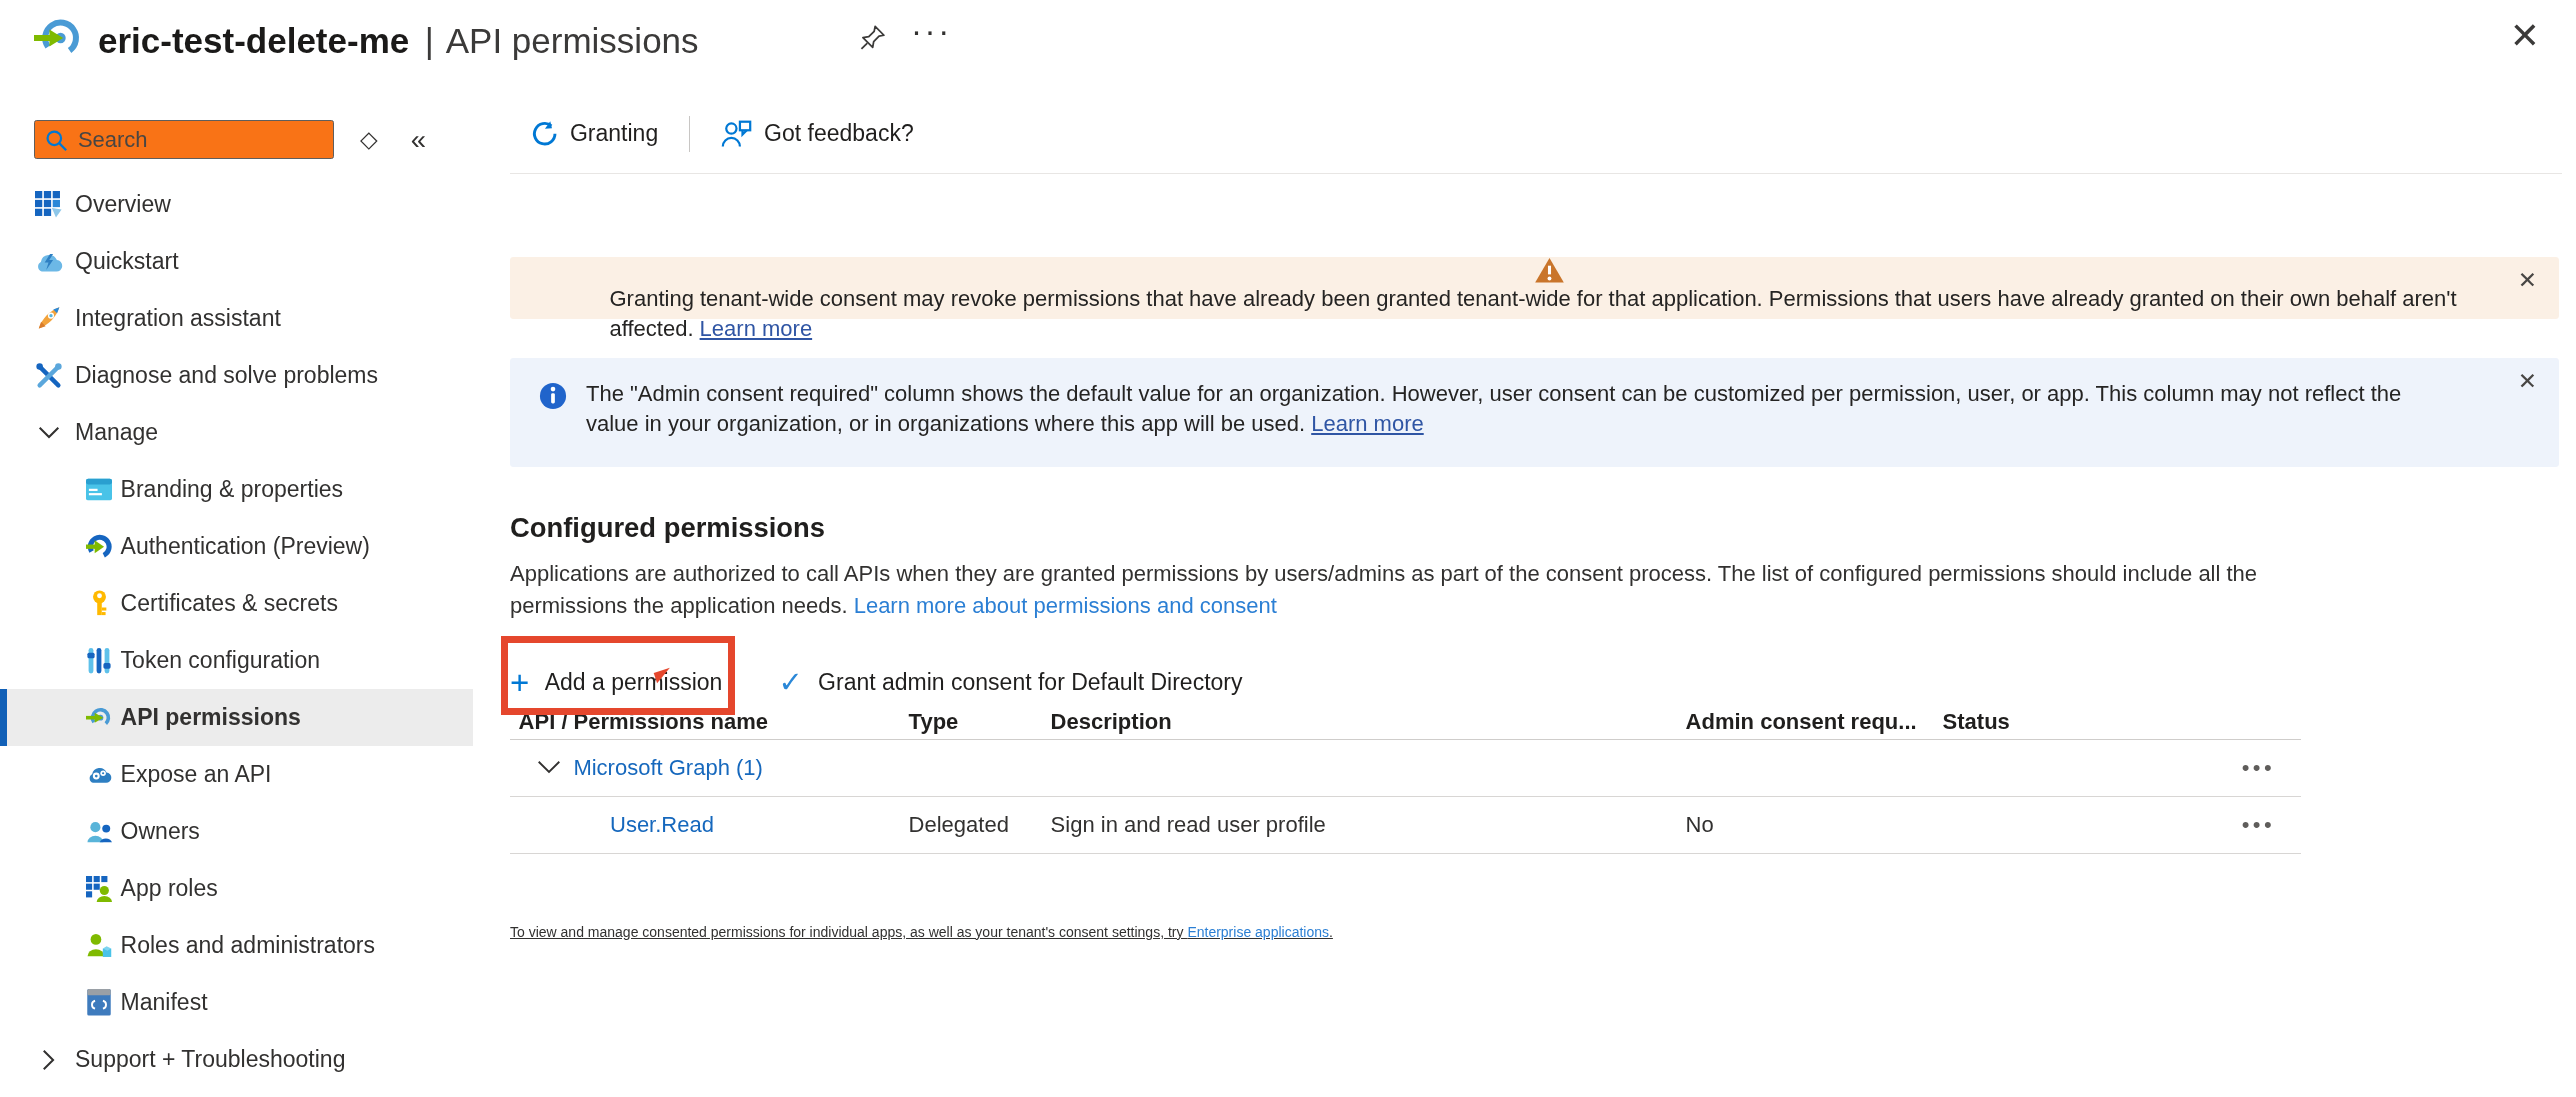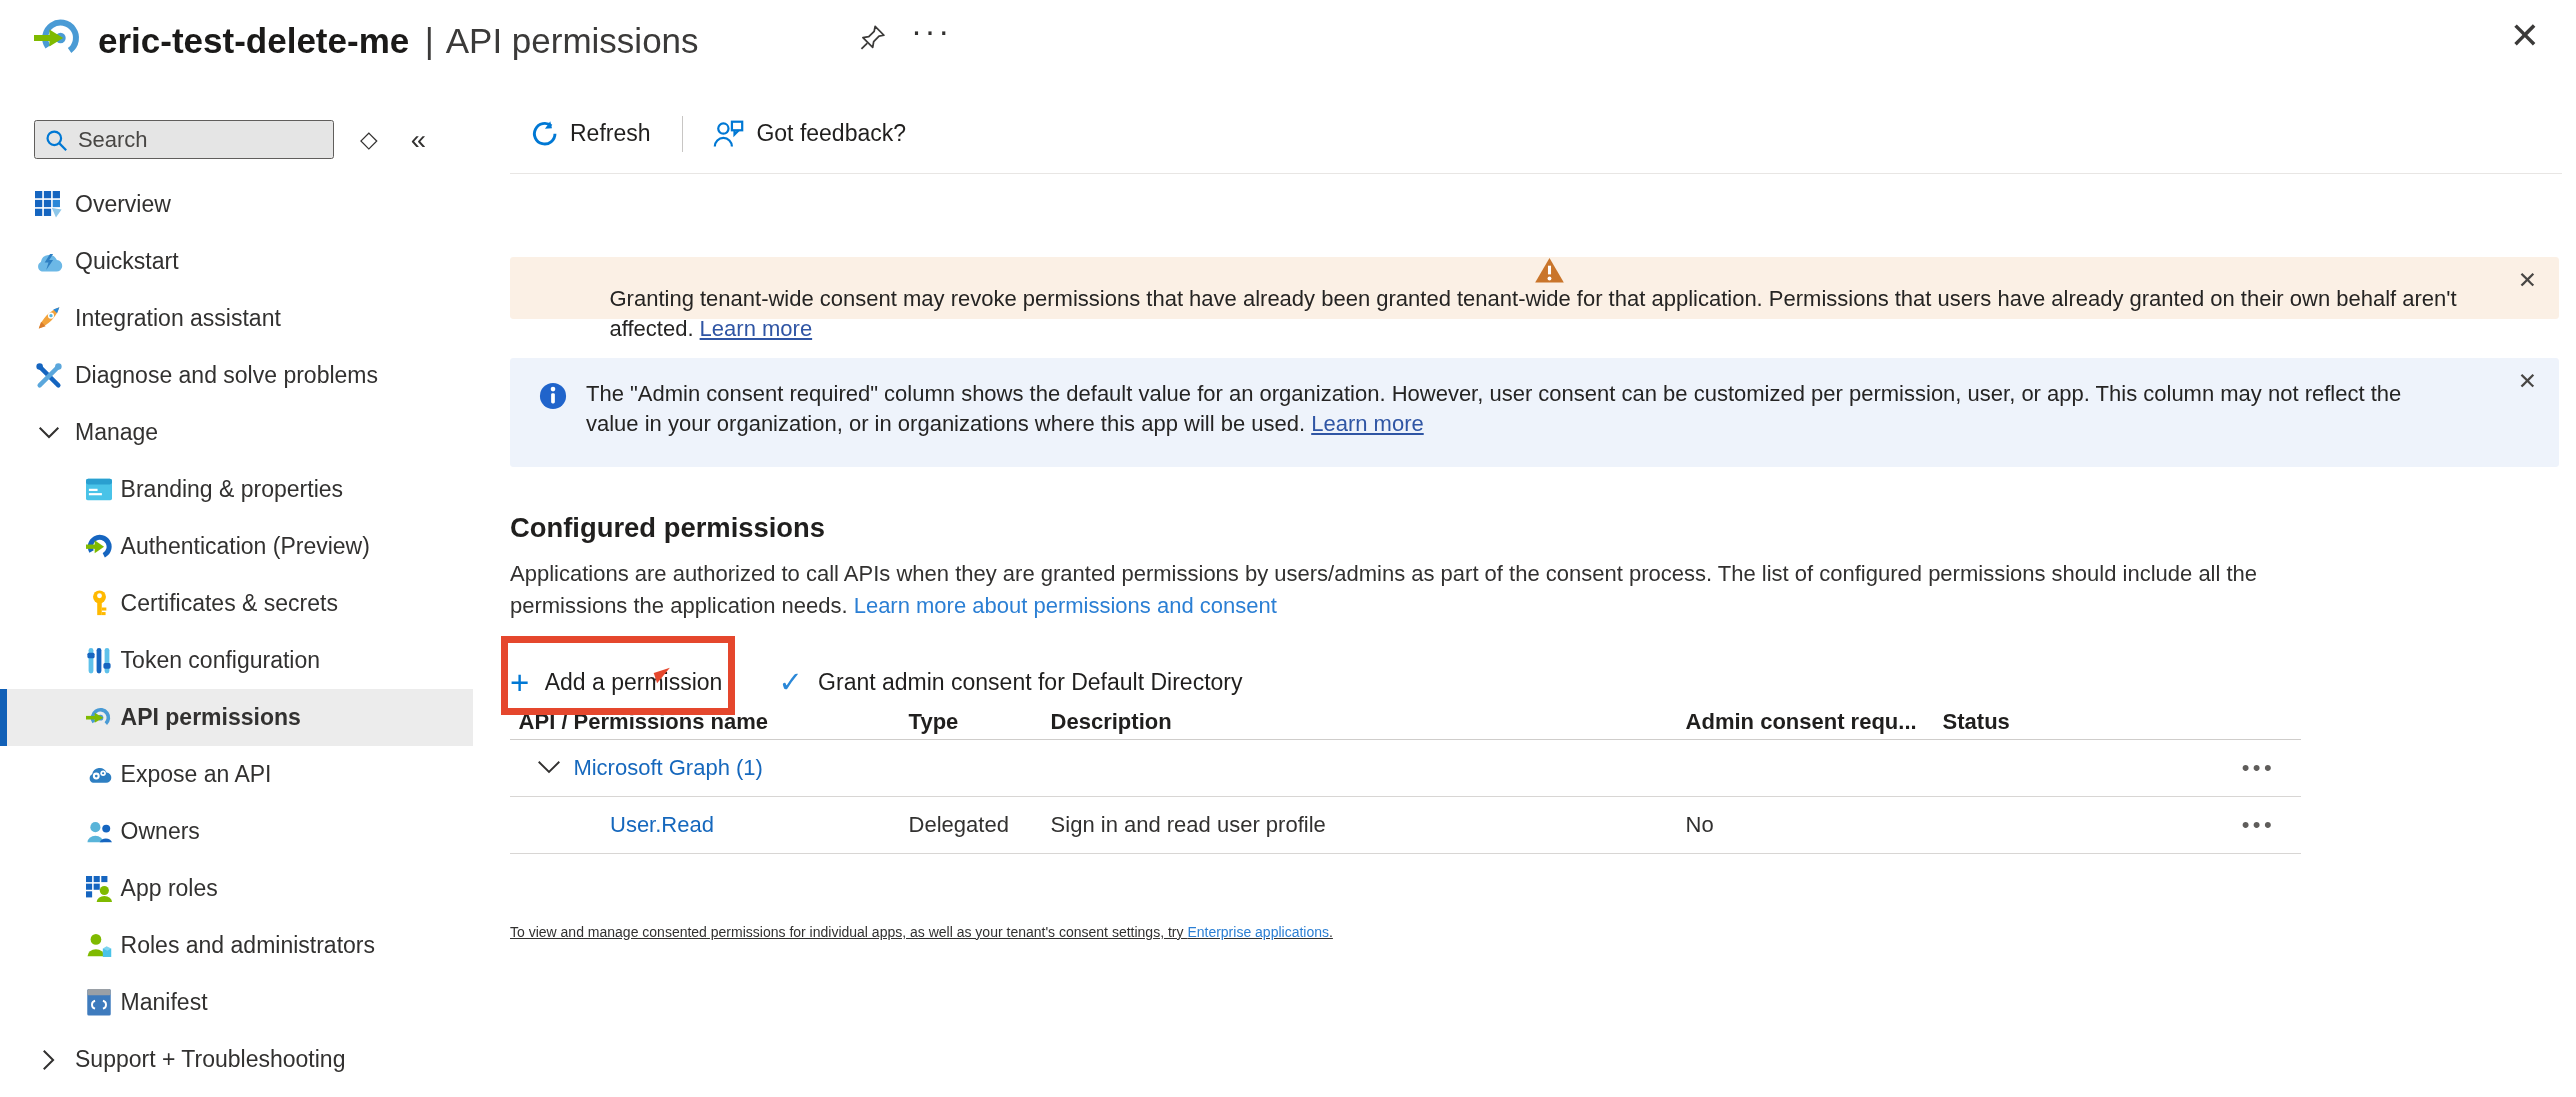--- a/index.html
+++ b/index.html
@@ -13,21 +13,21 @@
   .title-primary{font-weight:700;color:#1b1a19;}
   .title-sep{color:#3b3a39;font-weight:300;margin:0 12px 0 15.4px;}
   .title-secondary{color:#3b3a39;font-weight:400;}
   .pin-btn{position:absolute;left:859px;top:24px;cursor:pointer;}
   .more-dots{position:absolute;left:911px;top:12px;font-size:33px;color:#323130;letter-spacing:2.6px;cursor:pointer;}
   .page-close{position:absolute;right:36px;top:15.4px;font-size:36px;color:#3b3a39;cursor:pointer;font-weight:400;}
 
   
   .sidebar{position:absolute;top:94px;left:0;width:480px;bottom:0;background:#fff;}
   .search-row{margin:26px 0 0 34px;display:flex;align-items:center;}
-  .search-box{width:300px;height:39px;border:1.7px solid #605e5c;border-radius:2.6px;display:flex;align-items:center;padding:0 10.3px;background:#e5e5e5;box-sizing:border-box;}
+  .search-box{width:300px;height:39px;border:1.7px solid #605e5c;border-radius:2.6px;display:flex;align-items:center;padding:0 10.3px;background:#f97316;box-sizing:border-box;}
   .search-box input{border:none;outline:none;font-size:22px;width:100%;color:#323130;font-family:"Liberation Sans",sans-serif;background:transparent;}
   .search-box input::placeholder{color:#484644;}
   .sort-glyph{margin-left:26px;font-size:23px;color:#323130;cursor:pointer;}
   .collapse-glyph{margin-left:33px;font-size:27.4px;color:#323130;cursor:pointer;}
   .nav{margin-top:17px;}
   .nav-item{height:57px;display:flex;align-items:center;font-size:23px;color:#323130;position:relative;cursor:pointer;}
   .nav-item .icon-slot{width:29px;margin-left:34px;display:flex;justify-content:center;align-items:center;flex:none;}
   .nav-item .label{margin-left:12px;white-space:nowrap;}
   .nav-item.sub .icon-slot{margin-left:86px;width:26px;}
   .nav-item.sub .label{margin-left:8.6px;}
@@ -328,21 +328,21 @@
   <div class="content">
 
     <div class="cmdbar">
       <div class="cmd-btn refresh-wrap">
         <span style="display:flex;">
           <svg width="27.4" height="27.4" viewBox="0 0 32 32">
               <path d="M28 16 a12 12 0 1 1-4.2-9.1" fill="none" stroke="#0078d4" stroke-width="3.4"></path>
               <path d="M22.5 1.5 l2 8 -8.2 0.6z" fill="#0078d4"></path>
             </svg>
         </span>
-        <span class="cmd-label">Refresh</span>
+        <span class="cmd-label">Granting</span>
       </div>
       <div class="cmd-divider"></div>
       <div class="cmd-btn">
         <span style="display:flex;">
           <svg width="31" height="27.4" viewBox="0 0 36 32" fill="none" stroke="#0078d4" stroke-width="2.6">
             <circle cx="12" cy="10" r="6"></circle>
               <path d="M2 31 a10 10 0 0 1 20 0"></path>
             <rect x="22" y="2" width="12" height="10"></rect>
               <path d="M25 12 l0 5 5-5"></path>
           </svg>

